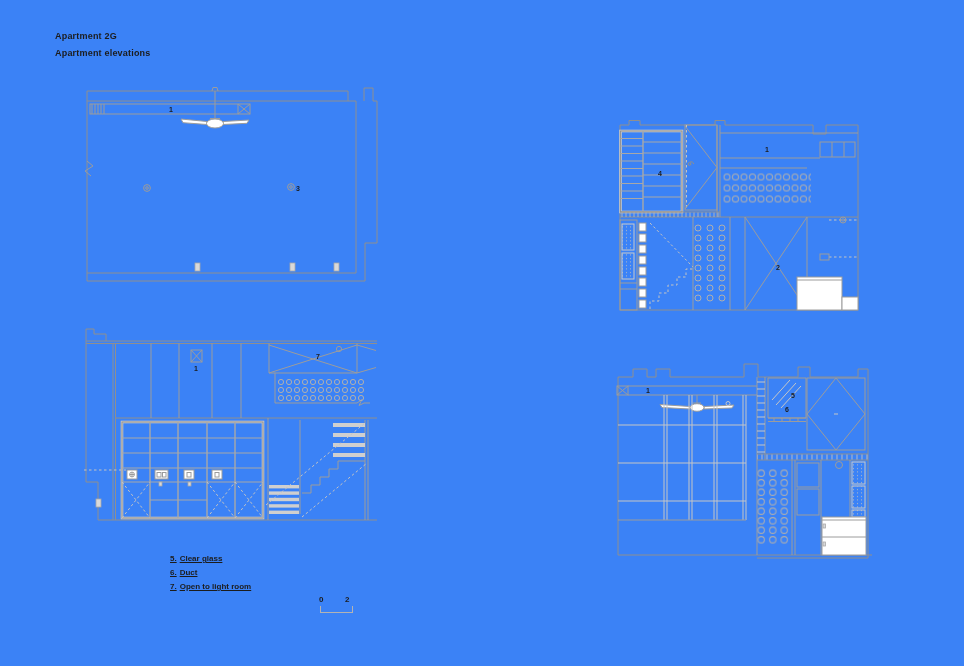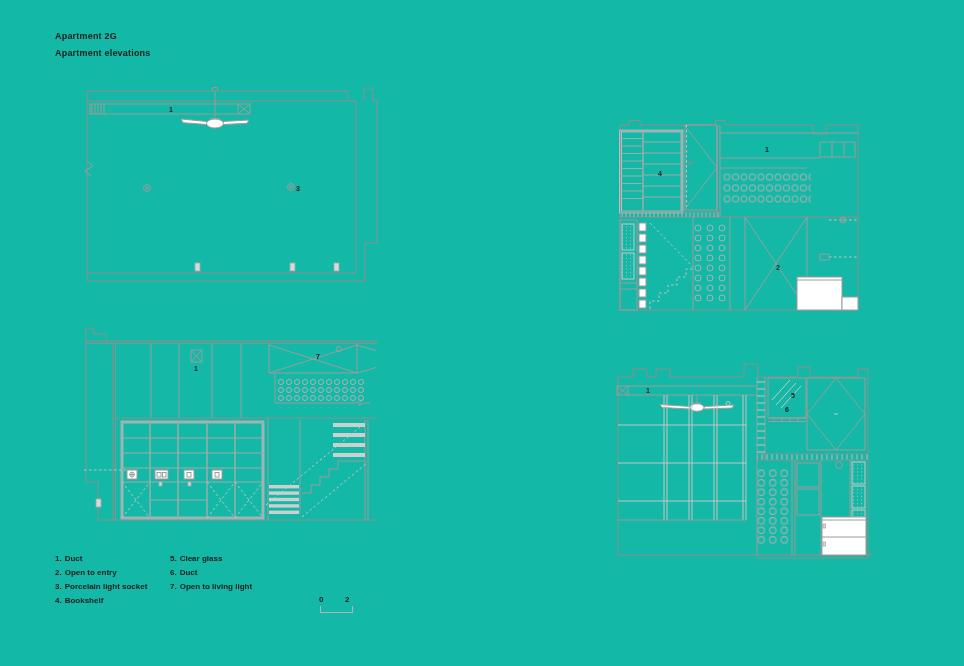--- a/index.html
+++ b/index.html
@@ -1,16 +1,16 @@
 <!DOCTYPE html>
 <html><head>
 <meta charset="utf-8">
 <style>
   html,body{margin:0;padding:0;background:#e8e8e8;}
-  #sheet{position:relative;width:964px;height:666px;background:#14b8a6;overflow:hidden;
+  #sheet{position:relative;width:964px;height:666px;background:#3b82f6;overflow:hidden;
          font-family:"Liberation Sans",sans-serif;color:#1c1c1c;}
   .abs{position:absolute;}
   .title{font-size:9px;font-weight:700;letter-spacing:.2px;}
   .lg-col{position:absolute;font-size:8px;font-weight:700;}
   .lg-item{height:14px;line-height:14px;white-space:nowrap;}
   .lg-item .num{margin-right:3px;}
   .sb-num{position:absolute;font-size:8px;font-weight:700;}
   .sb-bracket{position:absolute;width:31px;height:6px;border:1px solid #b3b3b3;border-top:none;}
   svg{display:block;}
   svg .ln{stroke:#9c9c9c;fill:none;stroke-width:1;}
@@ -275,43 +275,29 @@
       <rect x="236" y="148" width="13" height="7" fill="url(#pd-tex)" stroke="#c9c9c9"></rect>
       <g>
         <rect class="wfill" x="206" y="155" width="44" height="38"></rect>
         <path class="ln" d="M206 158 H250 M206 175 H250"></path>
         <rect class="gfill" x="207" y="162" width="2.5" height="4"></rect>
         <rect class="gfill" x="207" y="180" width="2.5" height="4"></rect>
       </g>
     </g>
   </svg>
 
-  <div class="lg-col" style="left:55px;top:552px;">
-    <div class="lg-item">
-      <span class="num">1.</span><span>Duct</span>
-    </div>
-    <div class="lg-item">
-      <span class="num">2.</span><span>Open to entry</span>
-    </div>
-    <div class="lg-item">
-      <span class="num">3.</span><span>Porcelain light socket</span>
-    </div>
-    <div class="lg-item">
-      <span class="num">4.</span><span>Bookshelf</span>
-    </div>
-  </div>
-  <div class="lg-col" style="left:170px;top:552px;">
+  <div class="lg-col" style="left:170px;top:552px;text-decoration:underline;">
     <div class="lg-item">
       <span class="num">5.</span><span>Clear glass</span>
     </div>
     <div class="lg-item">
       <span class="num">6.</span><span>Duct</span>
     </div>
     <div class="lg-item">
-      <span class="num">7.</span><span>Open to living light</span>
+      <span class="num">7.</span><span>Open to light room</span>
     </div>
   </div>
 
   <div>
     <span class="sb-num" style="left:319px;top:595px;">0</span>
     <span class="sb-num" style="left:345px;top:595px;">2</span>
     <div class="sb-bracket" style="left:320px;top:606px;"></div>
   </div>
 
 </div>

